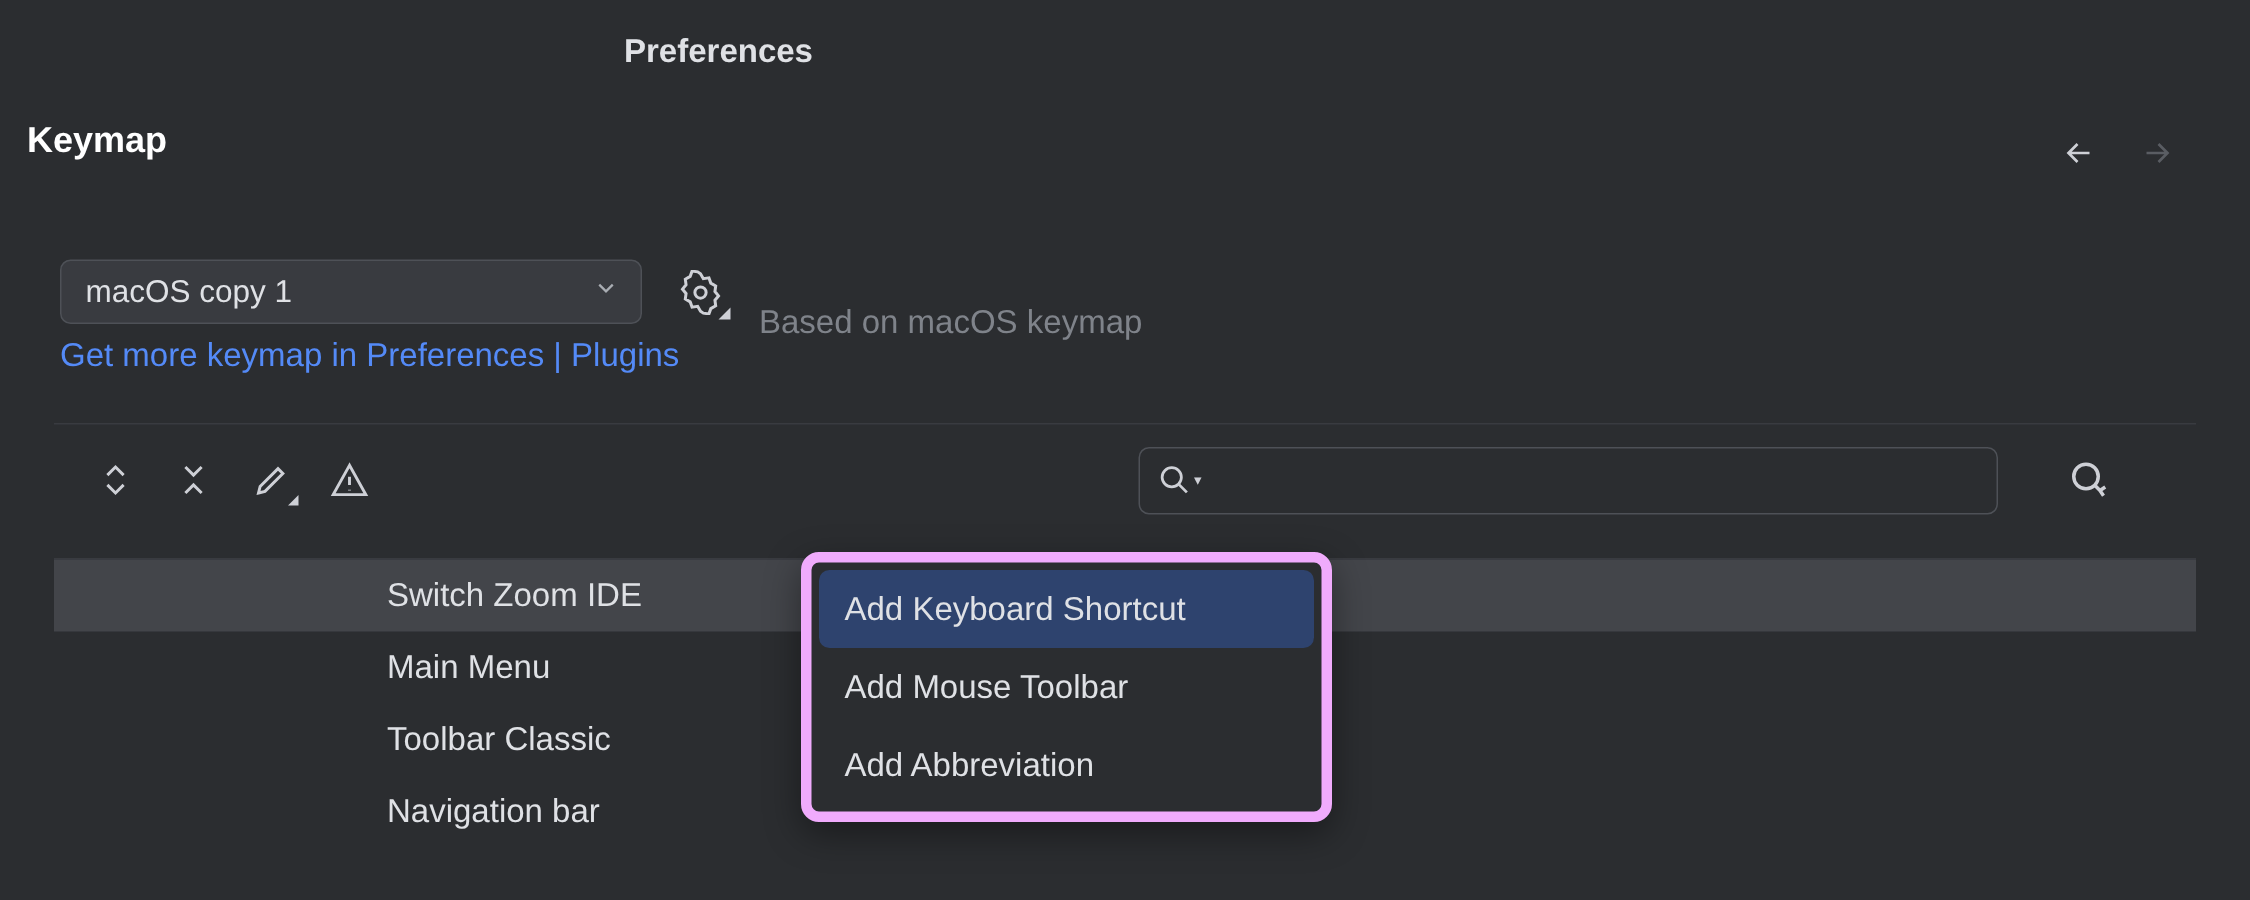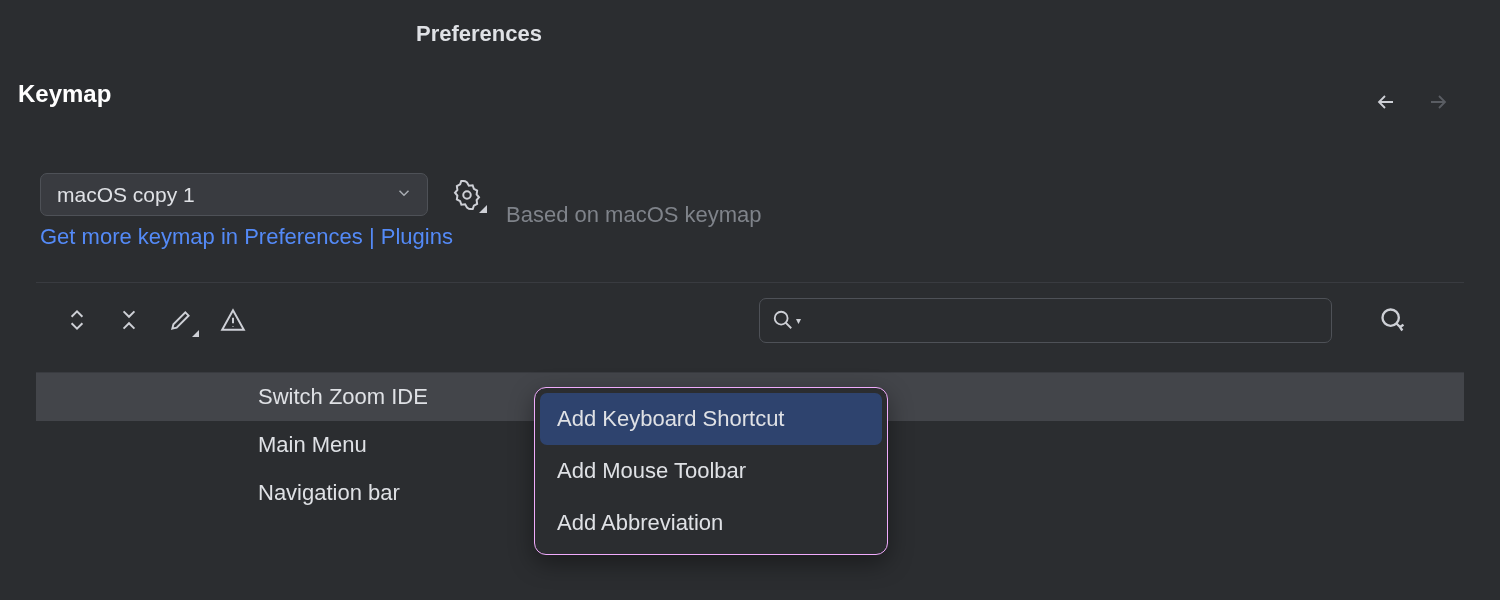--- a/index.html
+++ b/index.html
@@ -196,25 +196,25 @@
   height: 48px;
   display: flex;
   align-items: center;
   padding-left: 222px;
   font-size: 22px;
   color: #DFE1E5;
 }
 .tree-row.selected { background: #43454A; }
 .context-menu {
   position: absolute;
-  top: 387px;
+  top: 368px;
   left: 534px;
   width: 354px;
   background: #2B2D30;
-  border: 1px solid #f0abfc;
+  border: 7px solid #f0abfc;
   border-radius: 12px;
   box-shadow: 0 8px 24px rgba(0,0,0,0.4);
   padding: 5px 0;
   z-index: 10;
 }
 .context-item {
   height: 52px;
   display: flex;
   align-items: center;
   padding-left: 17px;
@@ -312,20 +312,23 @@
 </div>
 
 <div class="tree-container">
   <div class="tree-row selected">
       <span>Switch Zoom IDE</span>
     </div>
   <div class="tree-row">
       <span>Main Menu</span>
     </div>
   <div class="tree-row">
+      <span>Toolbar Classic</span>
+    </div>
+  <div class="tree-row">
       <span>Navigation bar</span>
     </div>
 </div>
 
 <div class="context-menu">
   <div class="context-item highlighted">
       <span>Add Keyboard Shortcut</span>
     </div>
   <div class="context-item">
       <span>Add Mouse Toolbar</span>

